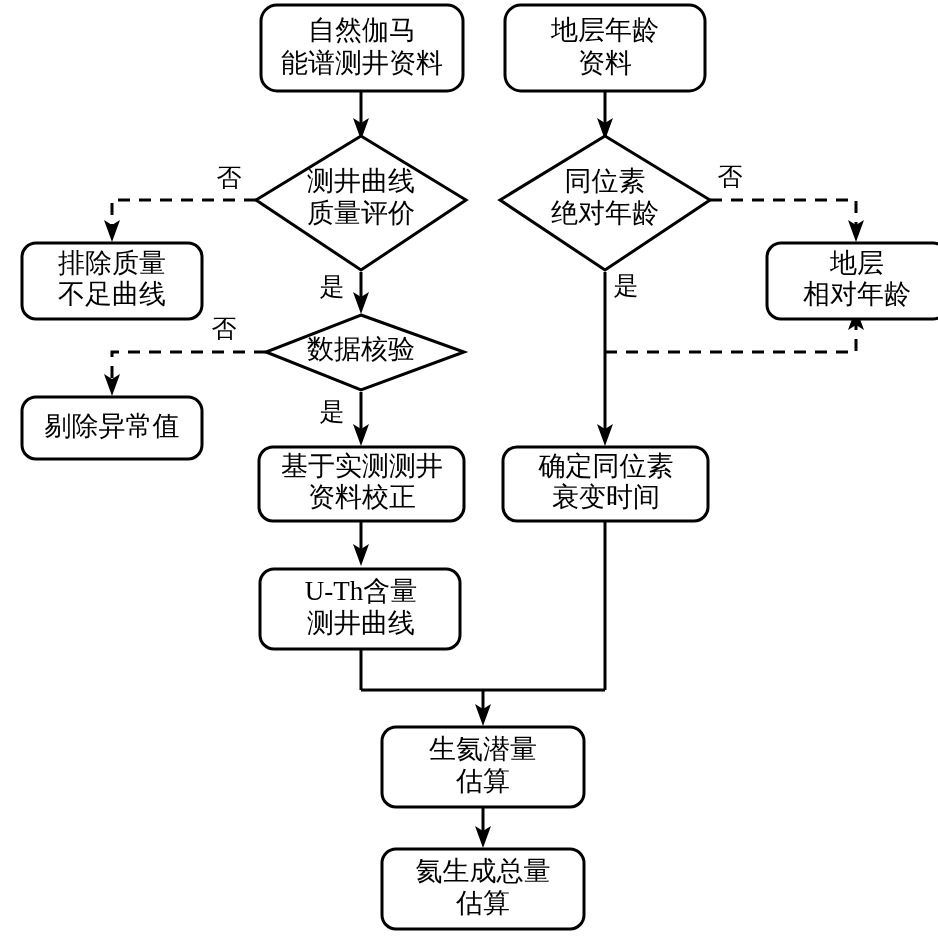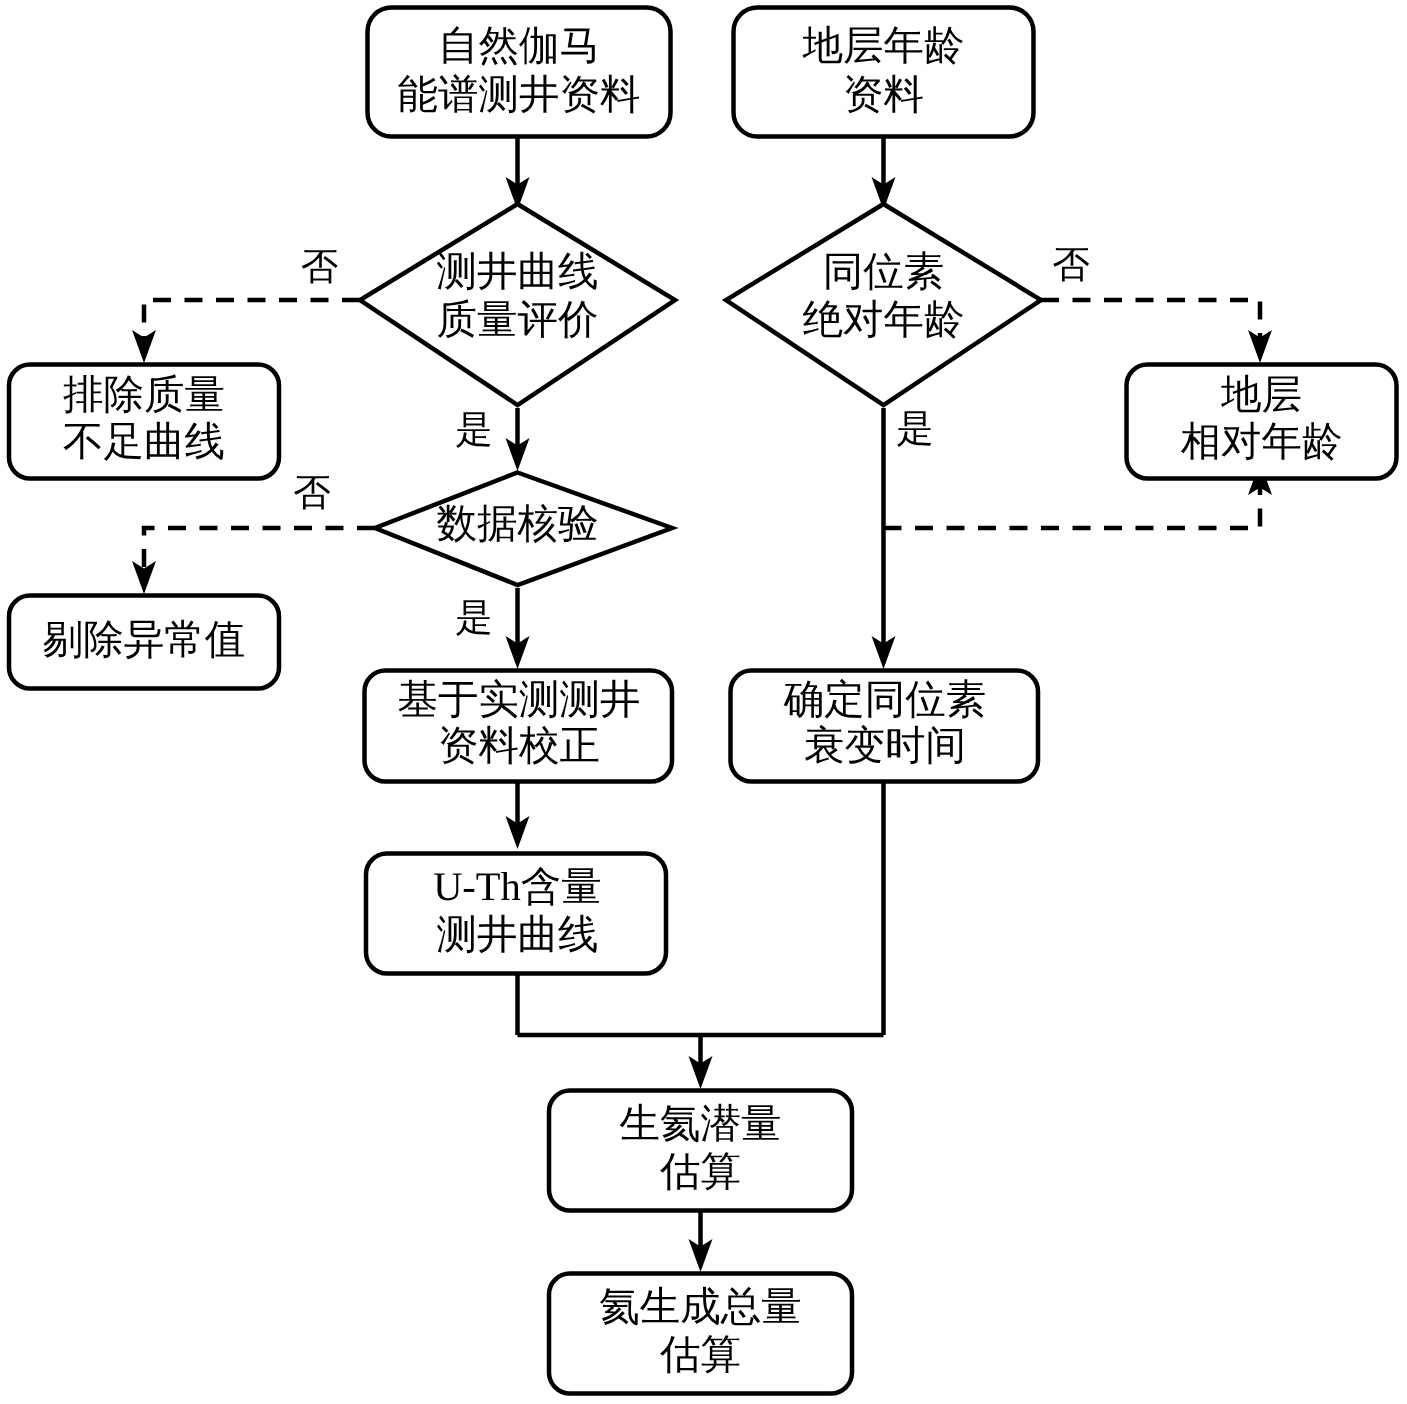--- a/index.html
+++ b/index.html
@@ -6,20 +6,21 @@
     margin: 0;
     padding: 0;
     background: #ffffff;
   }
   #flowchart-root {
     position: relative;
     width: 864px;
     height: 936px;
     background: #ffffff;
     font-family: "Liberation Serif", "DejaVu Serif", serif;
+    padding-left: 16px;
   }
   svg#flow-svg {
     display: block;
     width: 938px;
     height: 936px;
   }
   .node-shape {
     fill: #ffffff;
     stroke: #000000;
     stroke-width: 3;

